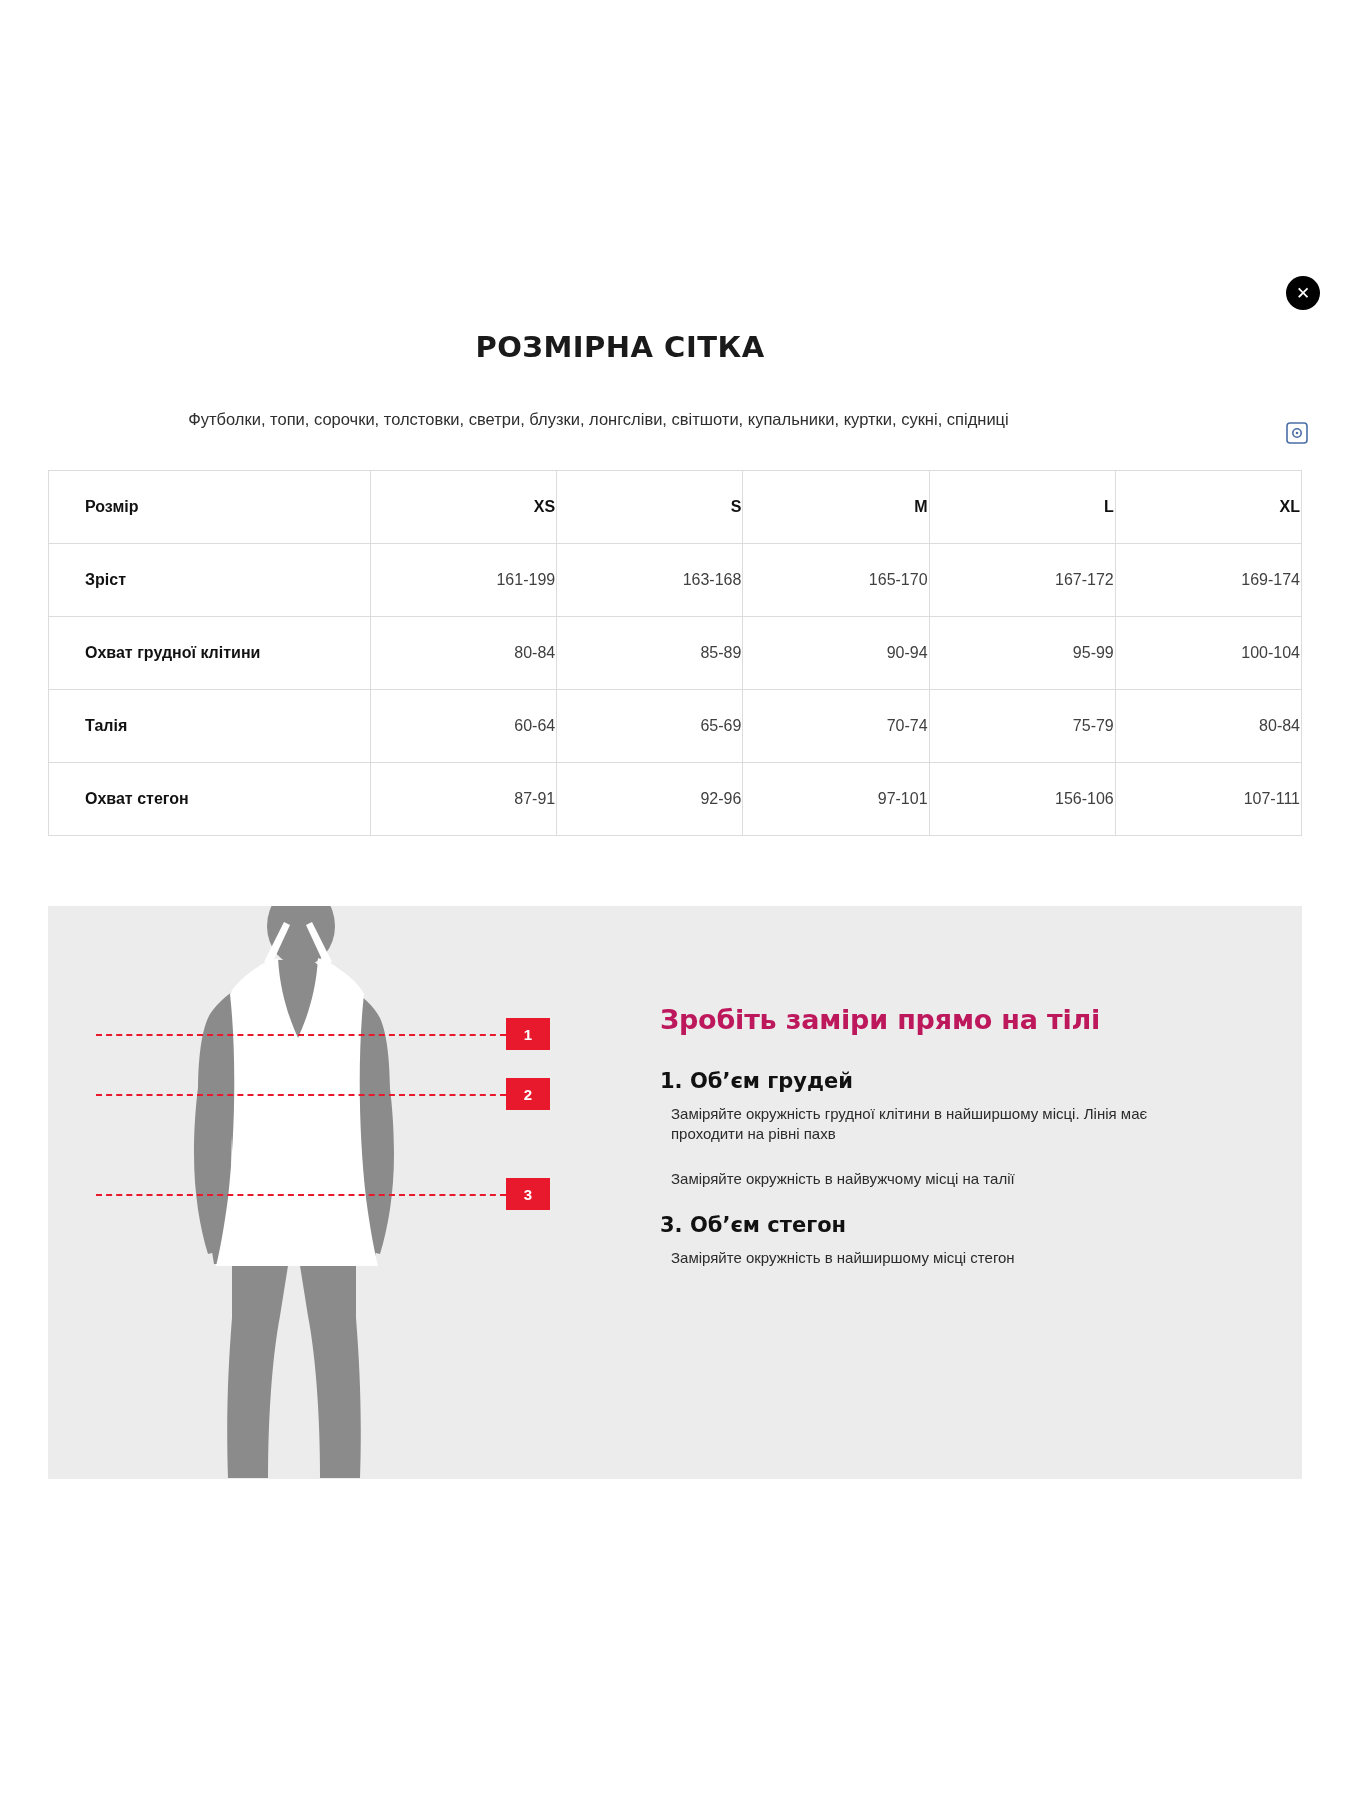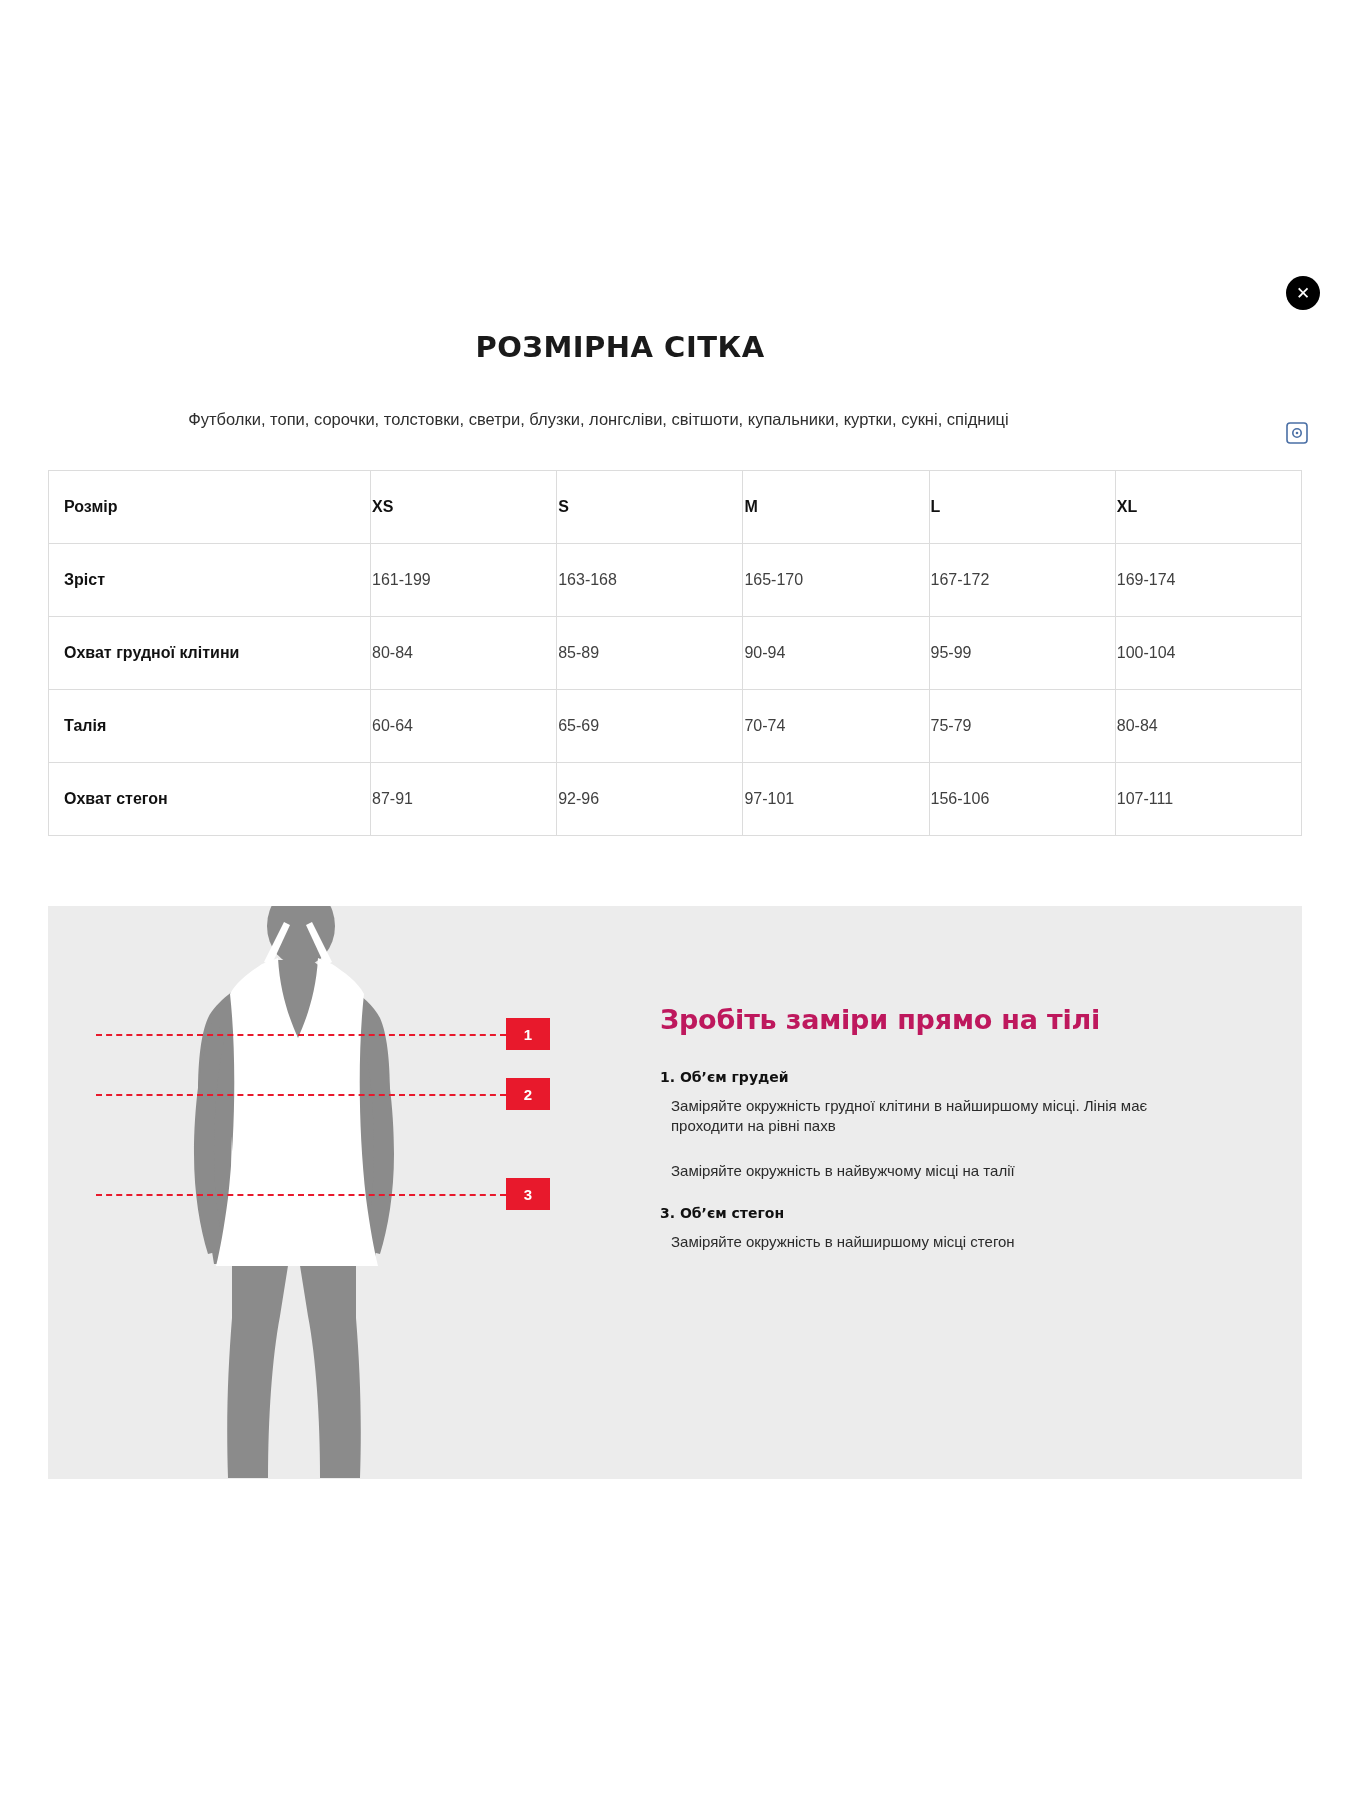--- a/index.html
+++ b/index.html
@@ -84,28 +84,28 @@
   }
   table.size-table {
     width: 100%;
     border-collapse: collapse;
     font-size: 16px;
   }
   table.size-table th,
   table.size-table td {
     border: 1px solid #dcdcdc;
     height: 73px;
-    text-align: left;
+    text-align: right;
     font-weight: 400;
     color: #404040;
   }
   table.size-table th.row-head,
   table.size-table td.row-head {
     text-align: left;
-    padding-left: 15px;
+    padding-left: 36px;
     font-weight: 700;
     color: #111;
     width: 322px;
   }
   table.size-table th.col-head {
     font-weight: 700;
     color: #111;
   }
 
   
@@ -153,21 +153,21 @@
   .right-title {
     font-size: 27px;
     font-weight: 700;
     font-family: "DejaVu Sans", sans-serif;
     color: #be185d;
     margin: 0 0 34px 0;
     letter-spacing: -0.2px;
   }
   .step { margin-bottom: 24px; }
   .step-title {
-    font-size: 14px;
+    font-size: 21px;
     font-weight: 700;
     font-family: "DejaVu Sans", sans-serif;
     color: #111;
     margin: 0 0 6px 0;
   }
   .step-desc {
     font-size: 15px;
     line-height: 1.35;
     color: #2b2b2b;
     margin: 11px;

